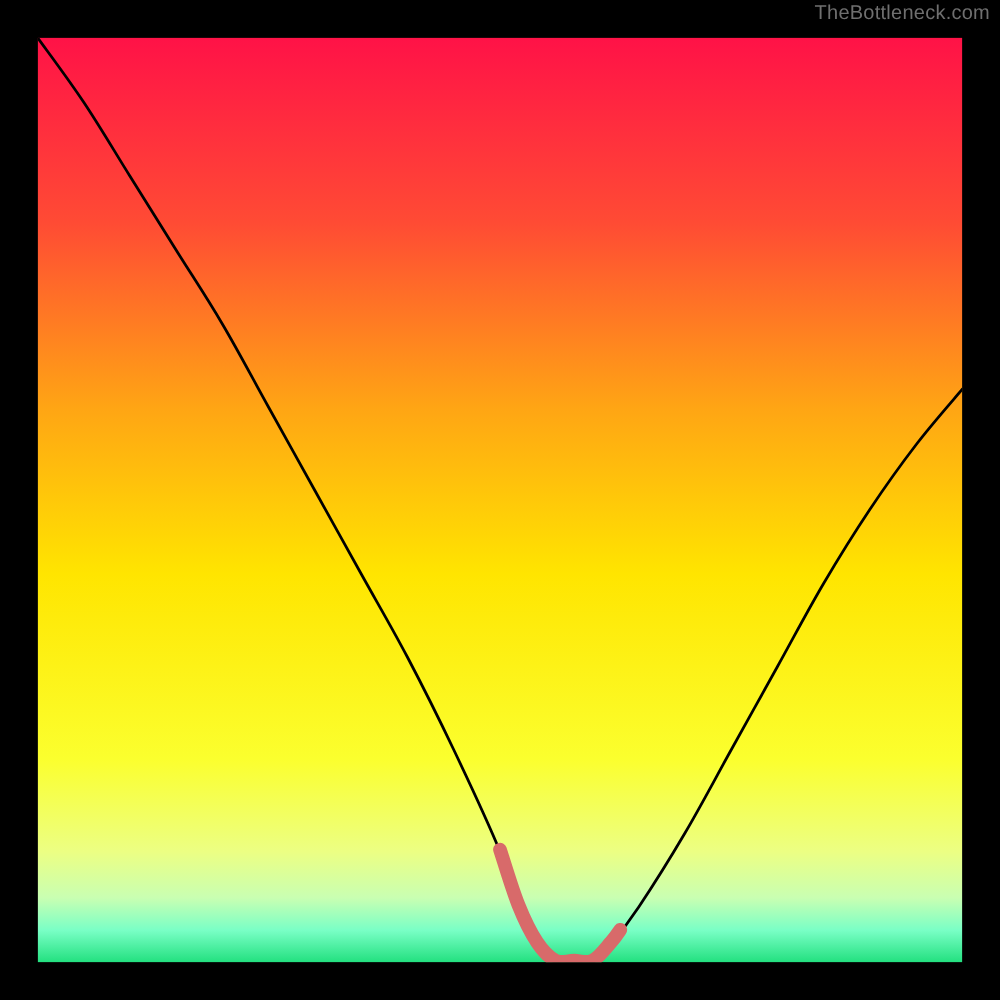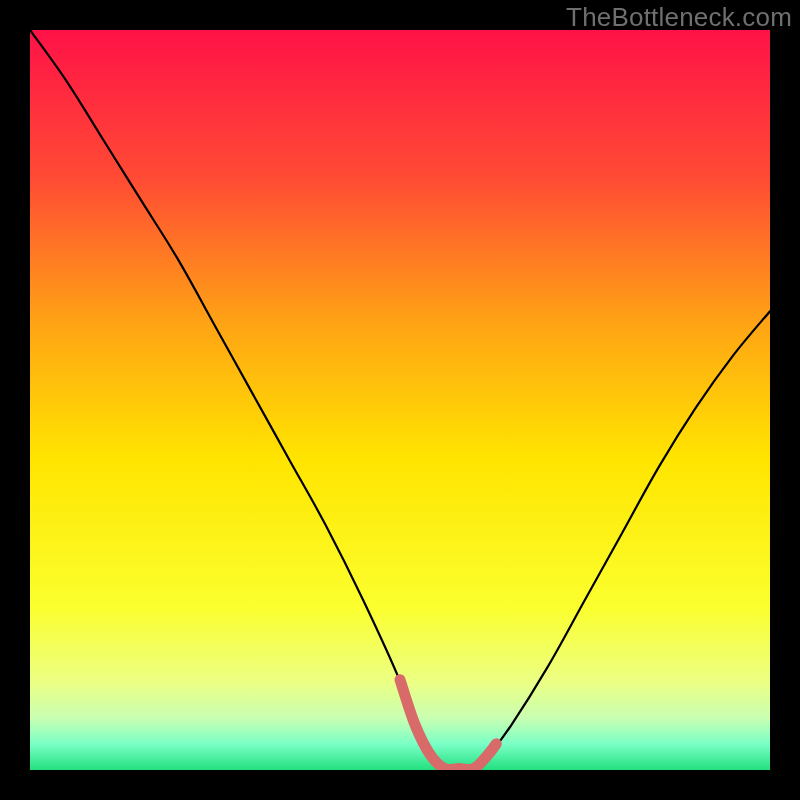--- a/index.html
+++ b/index.html
@@ -14,21 +14,21 @@
     position: relative;
     width: 800px;
     height: 800px;
     background: #000;
   }
   .watermark {
     position: absolute;
     top: 2px;
     right: 8px;
     color: #6f6f6f;
-    font-size: 26px;
+    font-size: 16px;
     font-weight: 500;
     z-index: 3;
     letter-spacing: 0.2px;
   }
   .plot-area {
     position: absolute;
     left: 30px;
     top: 30px;
     width: 740px;
     height: 740px;

